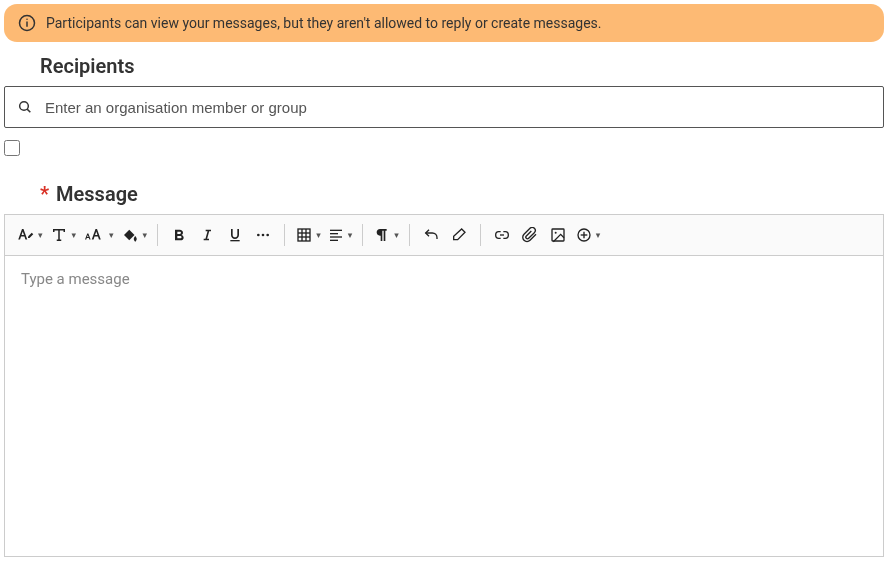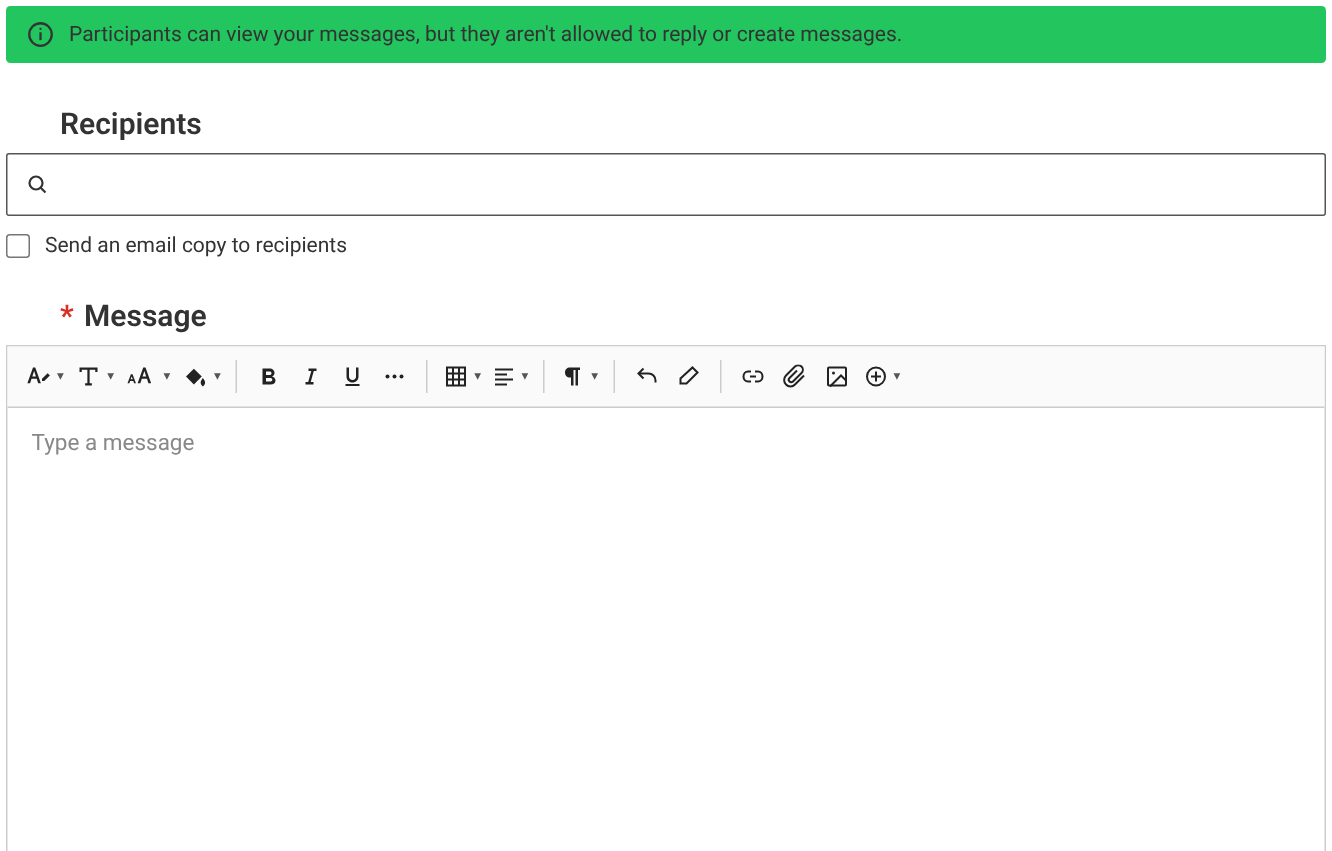--- a/index.html
+++ b/index.html
@@ -6,28 +6,28 @@
   body {
     margin: 0;
     padding: 4px;
     font-family: -apple-system, BlinkMacSystemFont, "Segoe UI", Roboto, Arial, sans-serif;
     font-size: 14px;
     color: #333;
     background: #fff;
     width: 888px;
   }
   .info-banner {
-    background: #22c55e;
-    border-radius: 3px;
+    background: #fdba74;
+    border-radius: 13px;
     padding: 10px 14px;
     display: flex;
     align-items: center;
     gap: 10px;
     color: #333;
-    margin-bottom: 28px;
+    margin-bottom: 12px;
   }
   .info-banner svg { flex: 0 0 auto; }
   .field-label {
     font-weight: 600;
     color: #333;
     font-size: 20px;
     margin-bottom: 8px;
     margin-left: 36px;
   }
   .required-mark { color: #d93025; font-weight: 700; margin-right: 2px;}
@@ -122,25 +122,25 @@
 </div>
 
 <div class="field-label">Recipients</div>
 <div class="search-wrap">
   <span>
     <svg width="16" height="16" viewBox="0 0 24 24" fill="none" stroke="#333" stroke-width="2.2">
       <circle cx="10.5" cy="10.5" r="6.5"></circle>
       <line x1="20" y1="20" x2="15.2" y2="15.2"></line>
     </svg>
   </span>
+  <input type="text" placeholder="Enter an organisation member or group" style="">
 </div>
 
 <div class="checkbox-row">
   <input type="checkbox" id="emailcopy" style="">
-  <label for="emailcopy">Send an email copy to recipients</label>
 </div>
 
 <div class="field-label">
   <span class="required-mark">*</span>
   <span>Message</span>
 </div>
 
 <div class="editor">
   <div class="toolbar">
 

